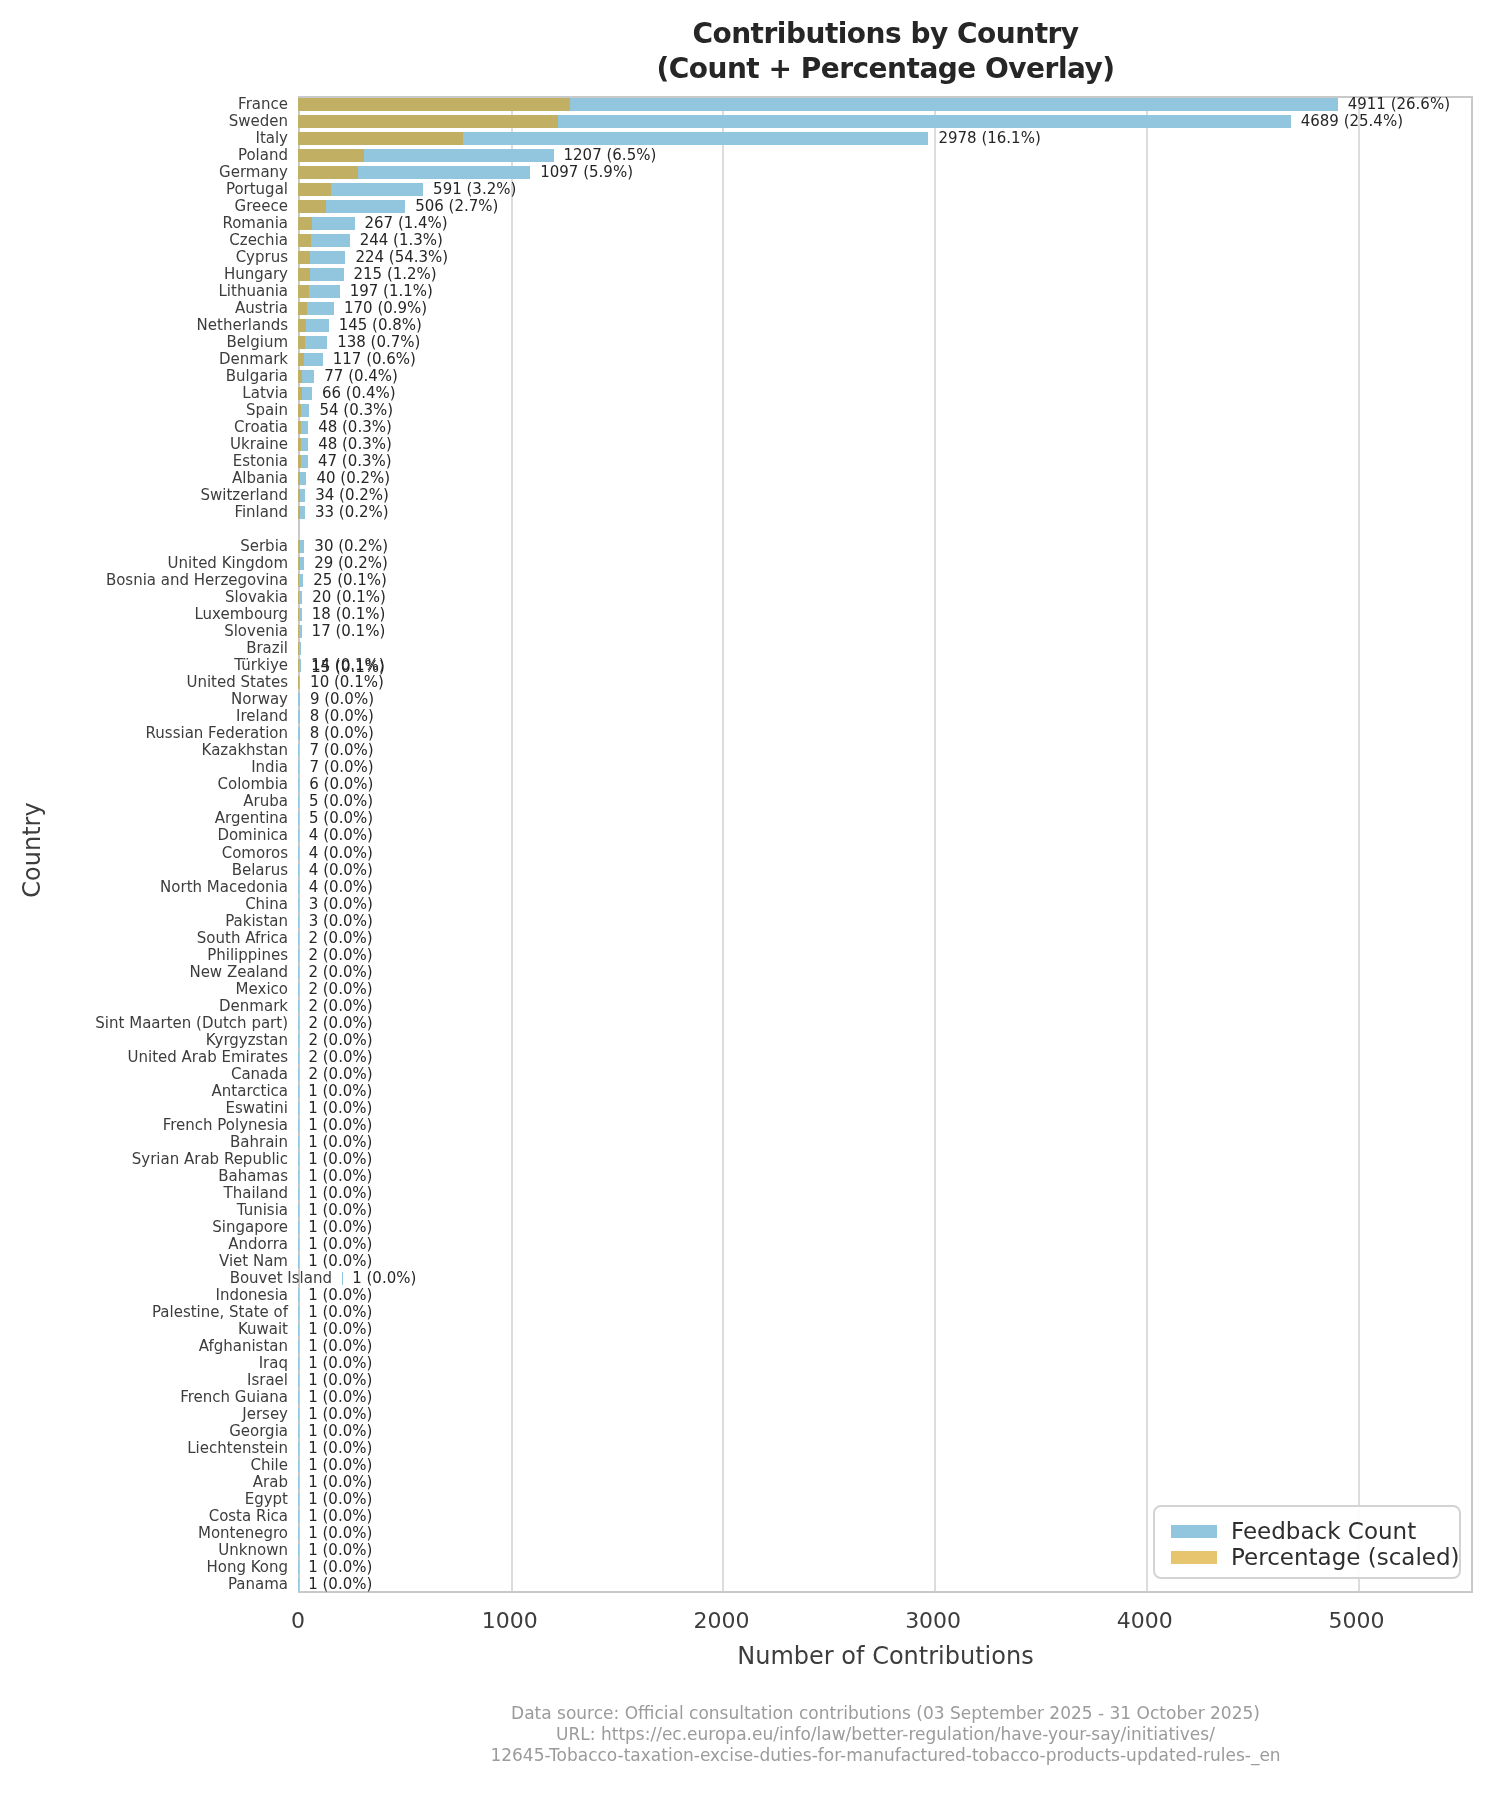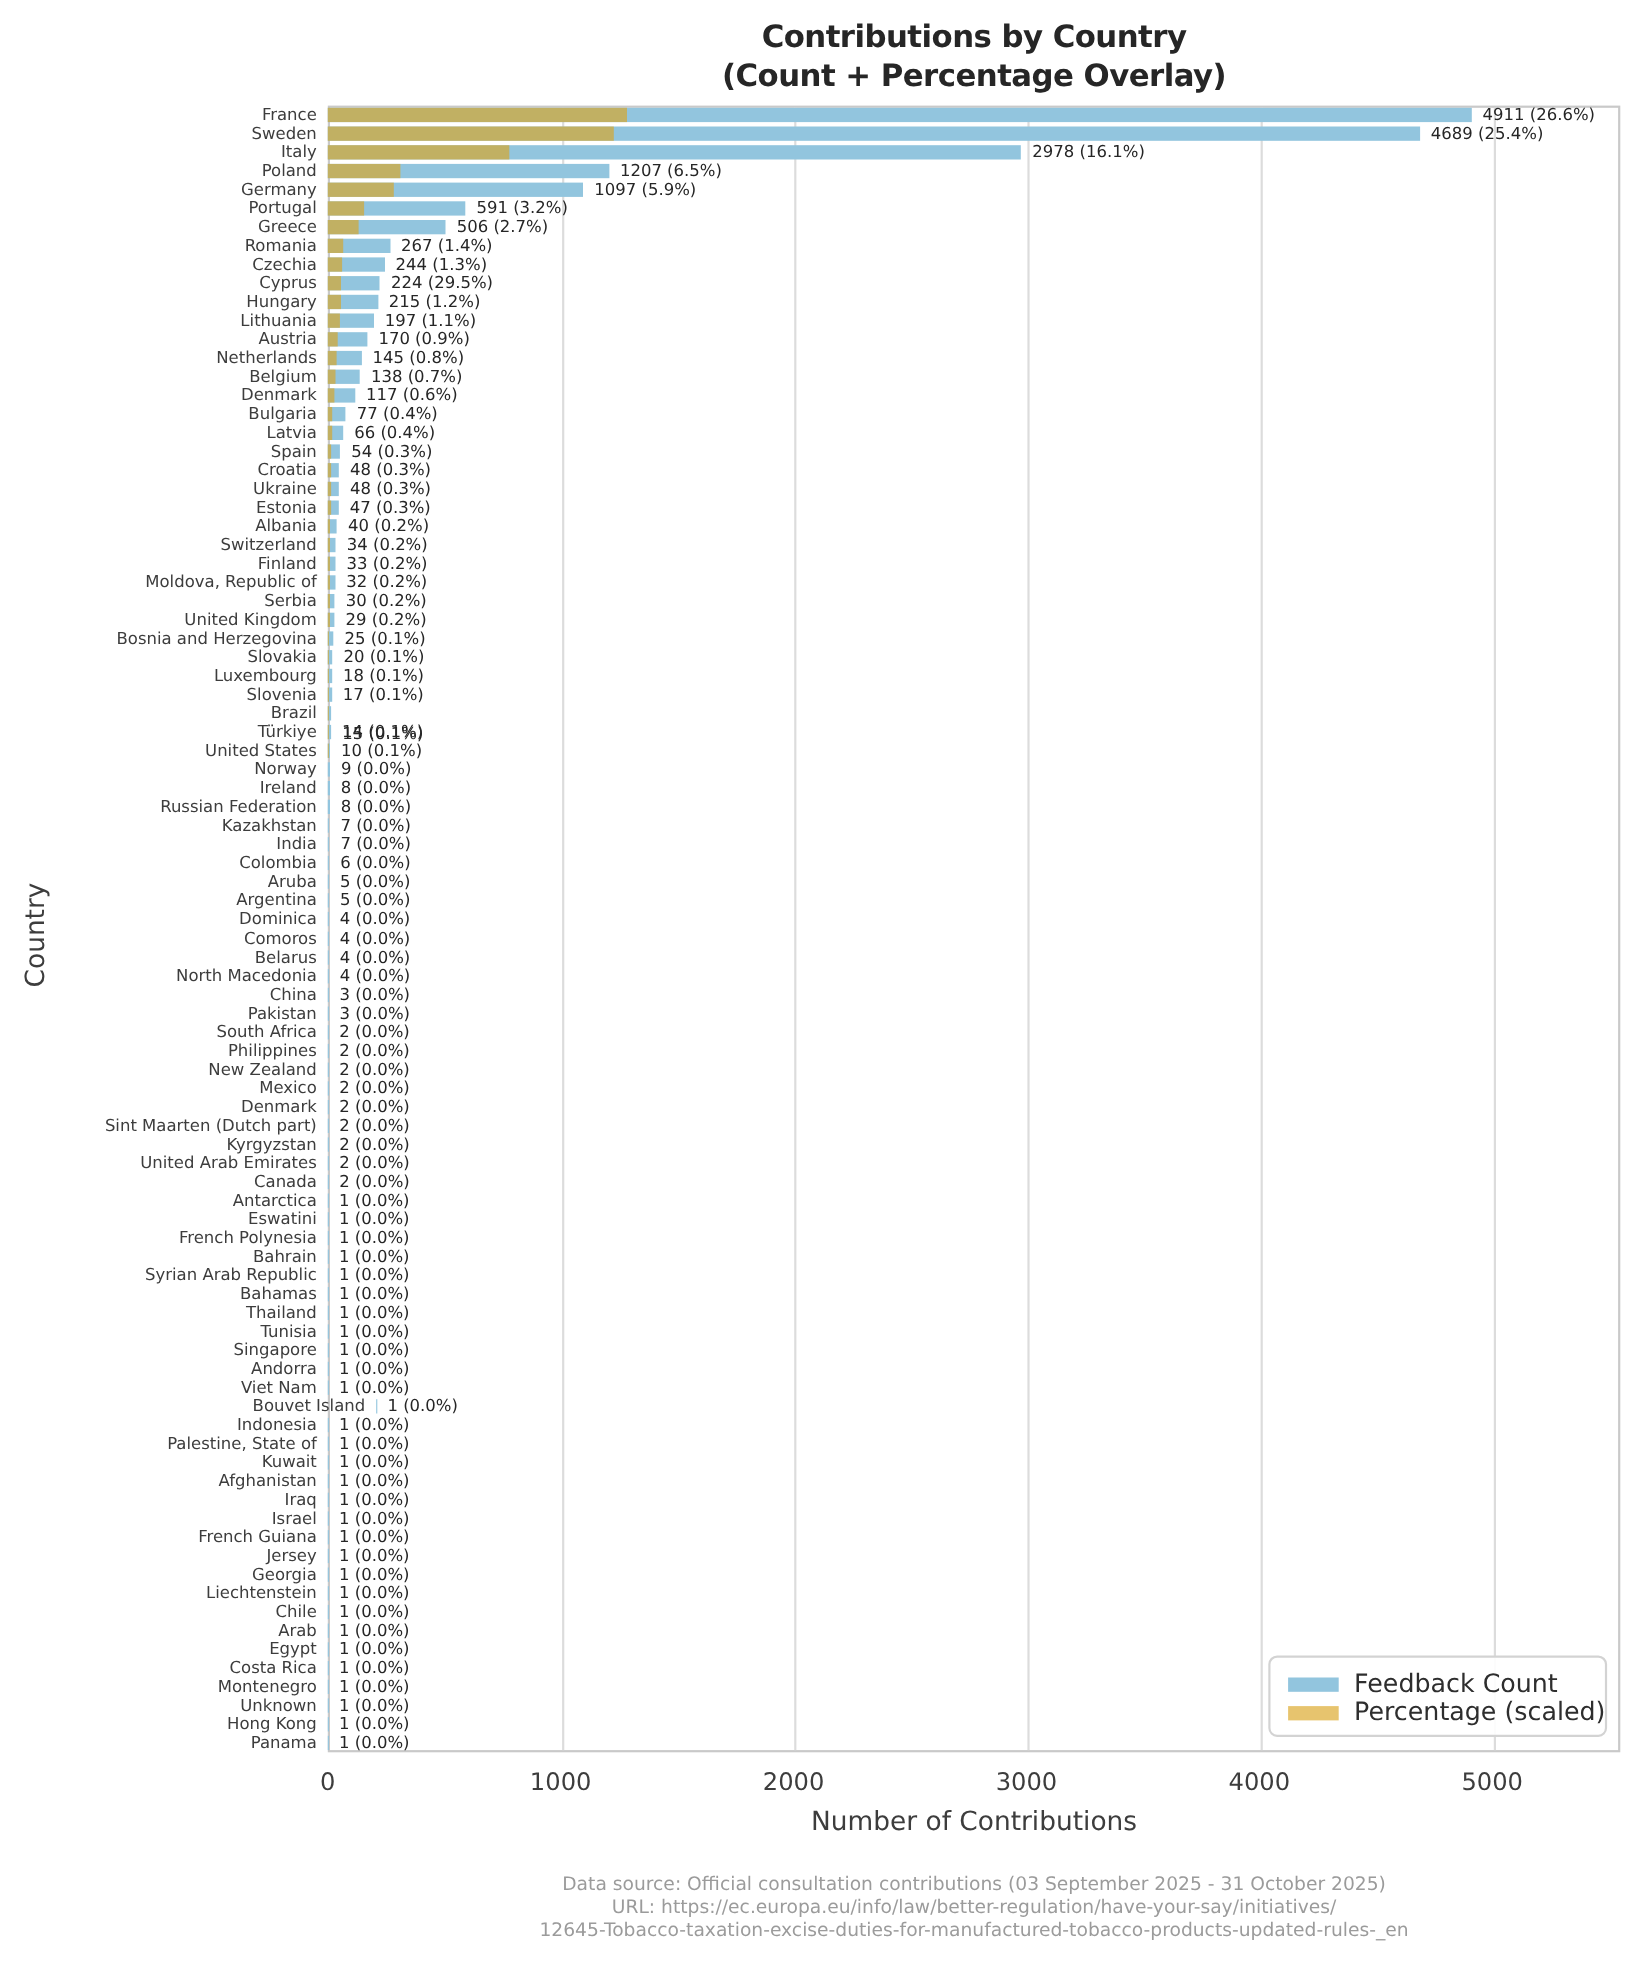--- a/index.html
+++ b/index.html
@@ -123,21 +123,21 @@
     <div class="row" style="top: 136.091px;">
       <div class="country">Czechia</div>
       <div class="bar" style="left: 298px; width: 51.6577px; background: rgb(146, 197, 222);"></div>
       <div class="bar" style="left: 298px; width: 13.2934px; background: rgba(218, 165, 32, 0.65);"></div>
       <div class="val" style="left: 359.658px;">244 (1.3%)</div>
     </div>
     <div class="row" style="top: 153.102px;">
       <div class="country">Cyprus</div>
       <div class="bar" style="left: 298px; width: 47.4234px; background: rgb(146, 197, 222);"></div>
       <div class="bar" style="left: 298px; width: 12.2708px; background: rgba(218, 165, 32, 0.65);"></div>
-      <div class="val" style="left: 355.423px;">224 (29.5%)</div>
+      <div class="val" style="left: 355.423px;">224 (54.3%)</div>
     </div>
     <div class="row" style="top: 170.114px;">
       <div class="country">Hungary</div>
       <div class="bar" style="left: 298px; width: 45.518px; background: rgb(146, 197, 222);"></div>
       <div class="bar" style="left: 298px; width: 12.2708px; background: rgba(218, 165, 32, 0.65);"></div>
       <div class="val" style="left: 353.518px;">215 (1.2%)</div>
     </div>
     <div class="row" style="top: 187.125px;">
       <div class="country">Lithuania</div>
       <div class="bar" style="left: 298px; width: 41.7072px; background: rgb(146, 197, 222);"></div>
@@ -214,26 +214,20 @@
       <div class="country">Switzerland</div>
       <div class="bar" style="left: 298px; width: 7.1982px; background: rgb(146, 197, 222);"></div>
       <div class="bar" style="left: 298px; width: 2.04514px; background: rgba(218, 165, 32, 0.65);"></div>
       <div class="val" style="left: 315.198px;">34 (0.2%)</div>
     </div>
     <div class="row" style="top: 408.273px;">
       <div class="country">Finland</div>
       <div class="bar" style="left: 298px; width: 6.98649px; background: rgb(146, 197, 222);"></div>
       <div class="bar" style="left: 298px; width: 2.04514px; background: rgba(218, 165, 32, 0.65);"></div>
       <div class="val" style="left: 314.986px;">33 (0.2%)</div>
-    </div>
-    <div class="row" style="top: 425.284px;">
-      <div class="country">Moldova, Republic of</div>
-      <div class="bar" style="left: 298px; width: 6.77477px; background: rgb(146, 197, 222);"></div>
-      <div class="bar" style="left: 298px; width: 2.04514px; background: rgba(218, 165, 32, 0.65);"></div>
-      <div class="val" style="left: 314.775px;">32 (0.2%)</div>
     </div>
     <div class="row" style="top: 442.295px;">
       <div class="country">Serbia</div>
       <div class="bar" style="left: 298px; width: 6.35135px; background: rgb(146, 197, 222);"></div>
       <div class="bar" style="left: 298px; width: 2.04514px; background: rgba(218, 165, 32, 0.65);"></div>
       <div class="val" style="left: 314.351px;">30 (0.2%)</div>
     </div>
     <div class="row" style="top: 459.307px;">
       <div class="country">United Kingdom</div>
       <div class="bar" style="left: 298px; width: 6.13964px; background: rgb(146, 197, 222);"></div>

